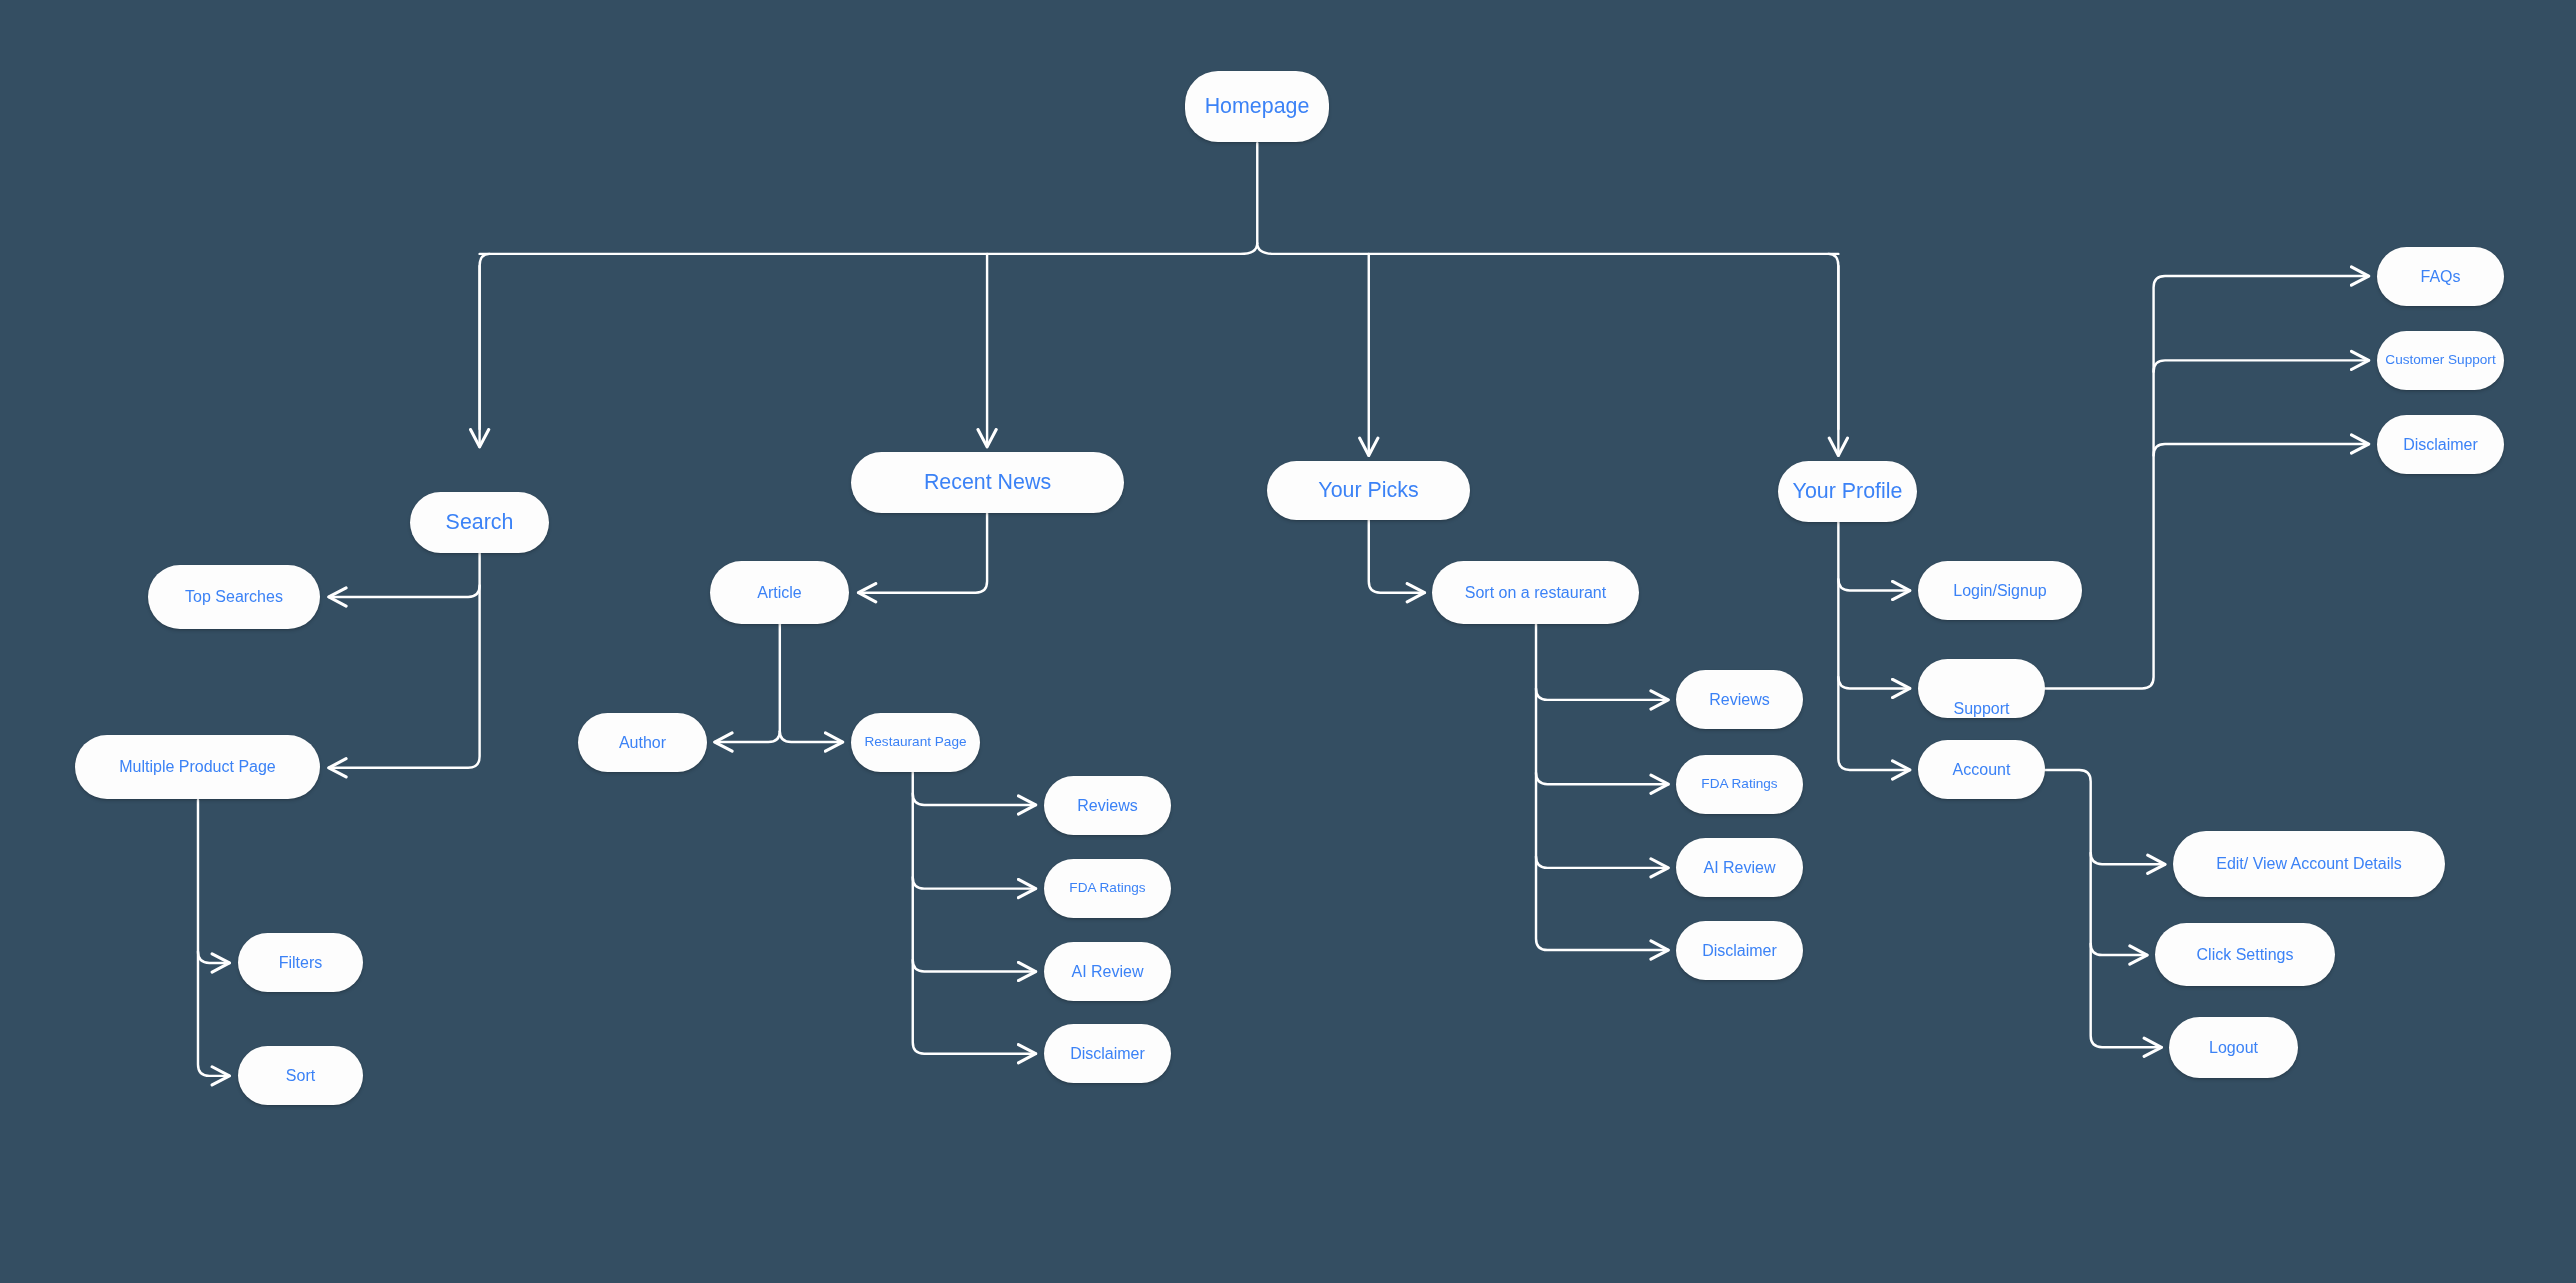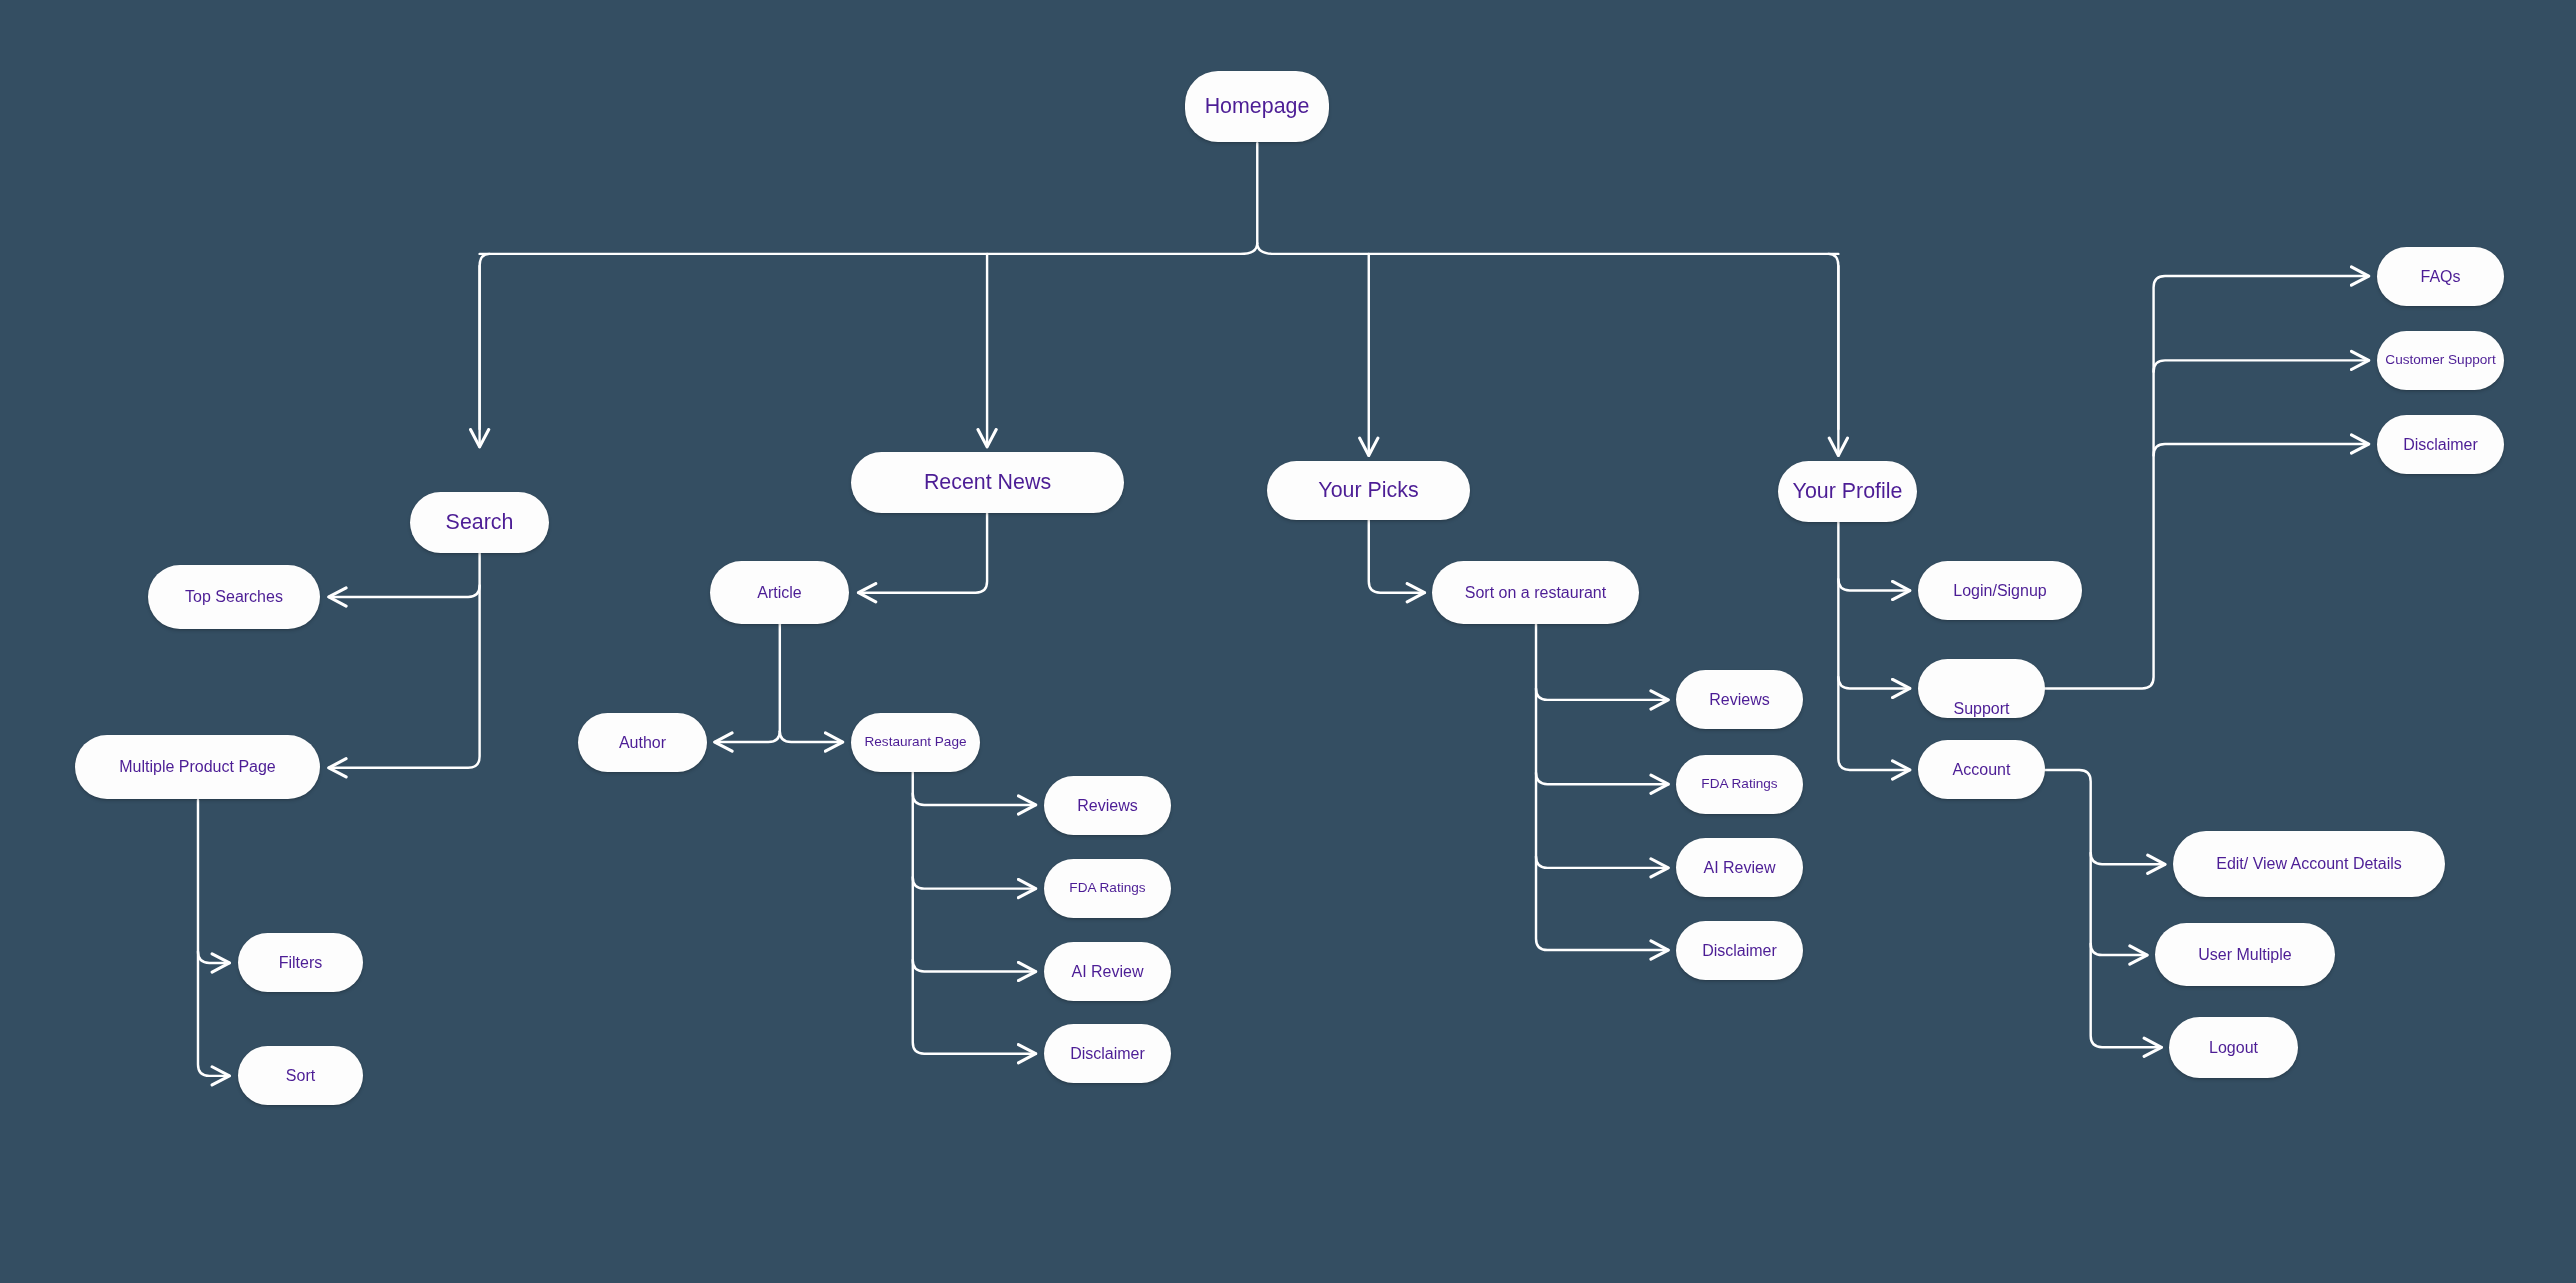--- a/index.html
+++ b/index.html
@@ -10,21 +10,21 @@
     overflow:hidden;
   }
   #stage{position:relative;width:2576px;height:1284px;}
   svg#edges{position:absolute;left:0;top:0;width:2576px;height:1284px;}
   .node{
     position:absolute;
     background:#FDFDFD;
     border-radius:33px;
     box-shadow:0 2.1px 3.6px rgba(0,0,0,0.16), 0 0.7px 1.4px rgba(0,0,0,0.10);
     display:flex;align-items:center;justify-content:center;
-    color:#4c1d95;
+    color:#3b82f6;
     text-align:center;
     line-height:1.1;
     box-sizing:border-box;
     padding:0 7.1px;
   }
   .node span{display:block;}
   .fs-lg{font-size:21.4px;}
   .fs-md{font-size:16px;}
   .fs-sm{font-size:13.6px;}
 </style>
@@ -196,20 +196,20 @@
 
   <div class="node fs-md" style="left:2377px;top:415px;width:127px;height:59px;">
     <span>Disclaimer</span>
   </div>
 
   <div class="node fs-md" style="left:2173px;top:831px;width:272px;height:66px;">
     <span>Edit/ View Account Details</span>
   </div>
 
   <div class="node fs-md" style="left:2155px;top:923px;width:180px;height:63px;">
-    <span>User Multiple</span>
+    <span>Click Settings</span>
   </div>
 
   <div class="node fs-md" style="left:2169px;top:1017px;width:129px;height:61px;">
     <span>Logout</span>
   </div>
 </div>
 
 
 </body></html>

